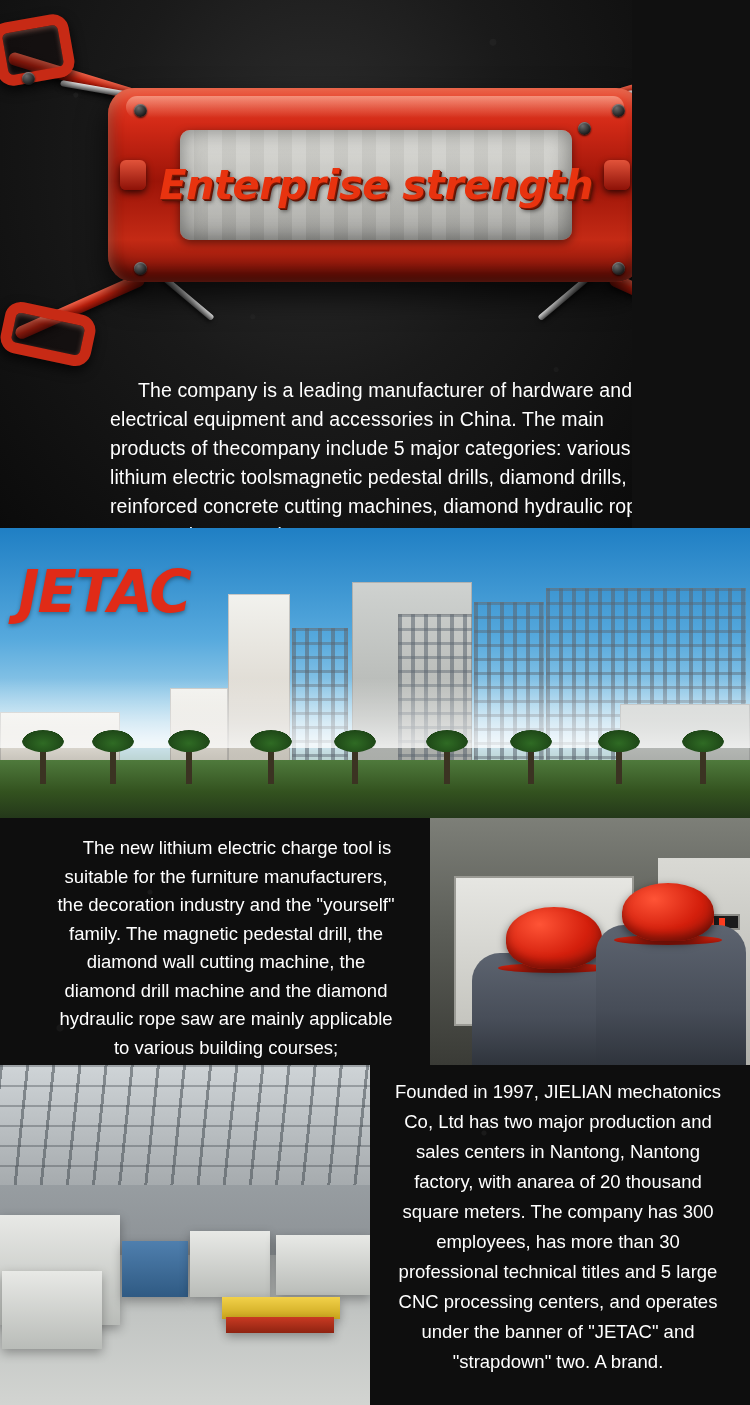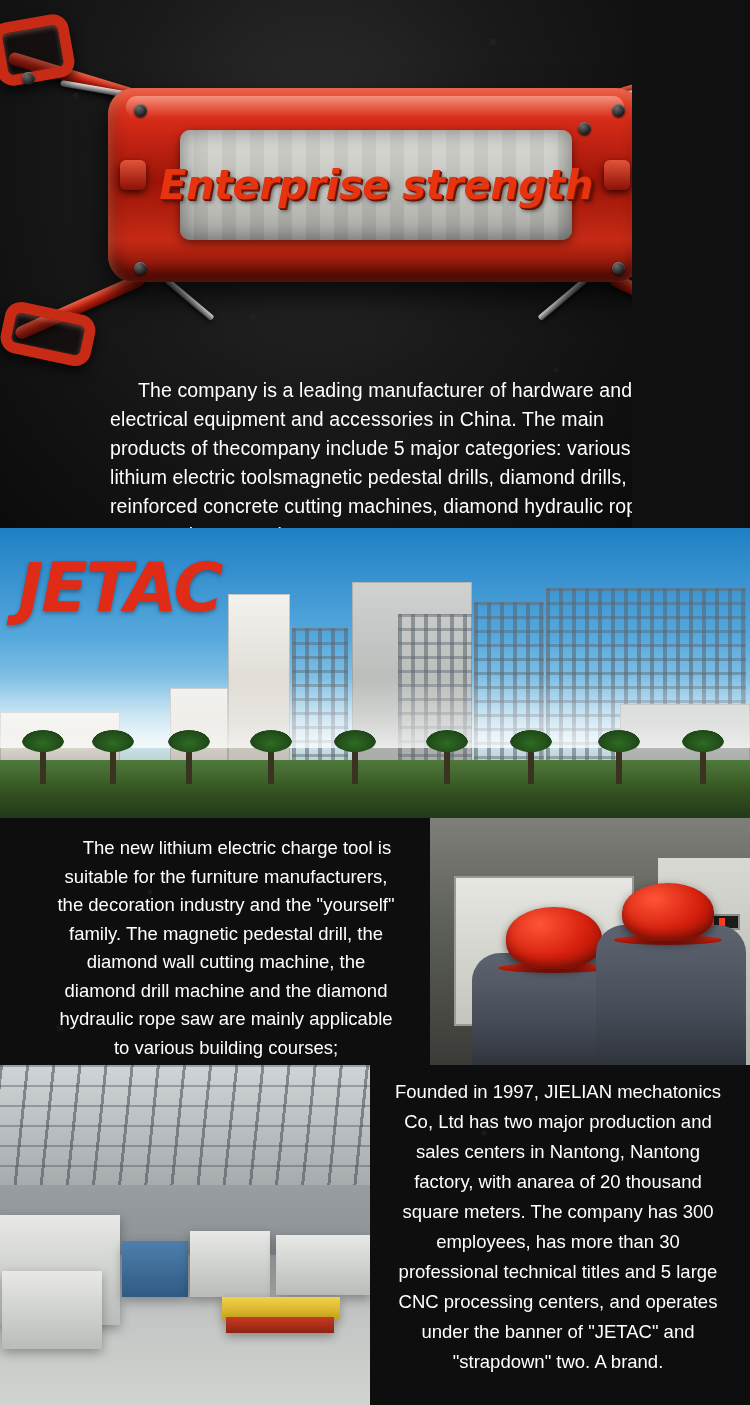--- a/index.html
+++ b/index.html
@@ -186,23 +186,23 @@
   }
   .palm:before {
     content: "";
     position: absolute; left: -18px; top: -12px;
     width: 42px; height: 22px;
     border-radius: 50%;
     background: radial-gradient(ellipse at 50% 60%, #2f6b24 0%, #1e4717 70%, transparent 72%);
   }
   .logo-jetac {
     position: absolute;
-    left: 18px; top: 20px;
+    left: 18px; top: 30px;
     font-family: "DejaVu Sans", sans-serif;
-    font-size: 68px;
+    font-size: 58px;
     font-weight: bold;
     font-style: italic;
     letter-spacing: -2px;
     color: #e02b17;
     text-shadow: 0 2px 4px rgba(0,0,0,.35);
   }
 
   
   .row3 {
     position: relative;

